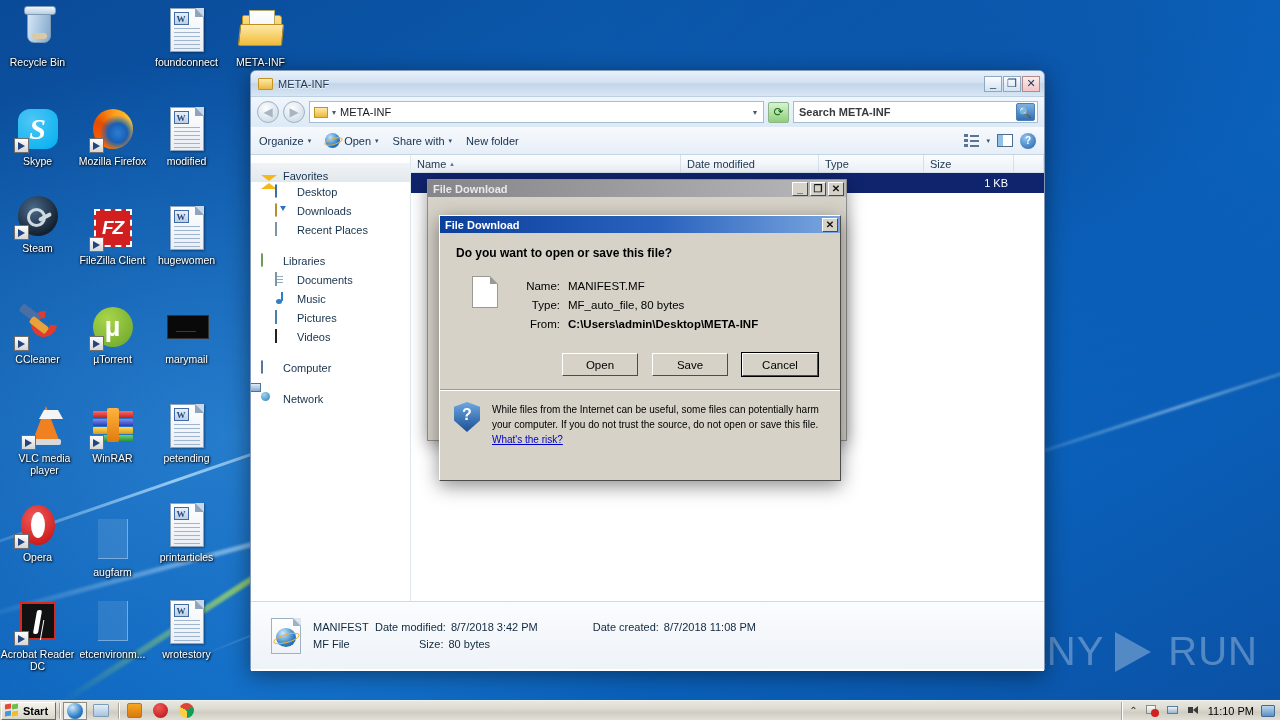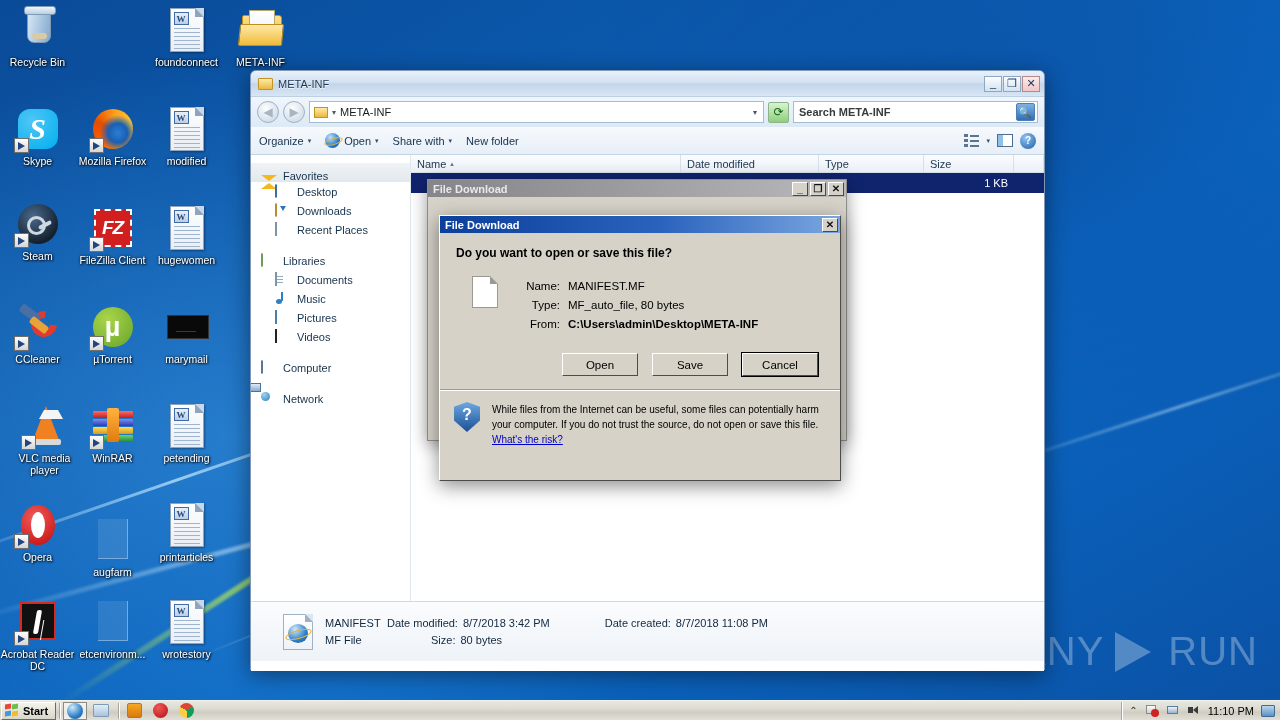--- a/index.html
+++ b/index.html
@@ -250,22 +250,22 @@
     color:#1c3550; font-size:11px; }
   .c-name{ width:270px; } .c-date{ width:138px; } .c-type{ width:105px; }
   .c-size{ width:90px; } .c-rest{ flex:1; }
   .sortarrow{ margin-left:4px; font-size:7px; color:#4e7ca8; }
   .filerow{ display:flex; height:20px; align-items:center; }
   .filerow.sel{ background:#10246e; color:#fff; }
   .fcell{ padding:0 6px; font-size:11px; overflow:hidden; white-space:nowrap; }
   .fc-name{ width:270px; } .fc-date{ width:138px; } .fc-type{ width:105px; }
   .fc-size{ width:90px; text-align:right; }
 
-  .detailspane{ height:60px; border-top:1px solid #cfdae5;
-    background:linear-gradient(#fbfcfe,#eef3f8); display:flex; align-items:center; padding:0 32px; gap:12px; }
+  .detailspane{ height:68px; border-top:1px solid #cfdae5;
+    background:linear-gradient(#fbfcfe,#eef3f8); display:flex; align-items:center; padding:0 20px; gap:12px; }
   .dp-icon{ width:30px; height:36px; background:linear-gradient(#ffffff,#eef2f7);
     border:1px solid #9fb2c5; position:relative; flex:0 0 30px; }
   .dp-icon:before{ content:""; position:absolute; right:-1px; top:-1px; border-width:0 8px 8px 0;
     border-style:solid; border-color:#9fb2c5 #dce6f0; }
   .dp-ie{ position:absolute; left:4px; top:9px; width:20px; height:19px; border-radius:50%;
     background:radial-gradient(circle at 35% 28%,#cfe9fb,#2f7fc8 60%,#14518e); }
   .dp-ie:after{ content:""; position:absolute; left:-3px; top:6px; width:25px; height:7px;
     border:1.5px solid #e5b23c; border-radius:50%; transform:rotate(-16deg); }
   .dp-txt{ font-size:11px; color:#11283f; line-height:17px; }
   .dp-line{ display:flex; gap:0; }
@@ -432,21 +432,21 @@
             <div class="ln r2"></div>
             <div class="ln r3"></div>
             <div class="ln r4"></div>
             <div class="ln r5"></div>
             <div class="ln r6"></div>
           </div>
       </div>
       <div class="lbl">modified</div>
     </div>
 
-    <div class="dicon" style="left:0px;top:200px">
+    <div class="dicon" style="left:0px;top:192px">
       <div class="gfx">
           <div class="steam"></div>
           <div class="shortcut"></div>
         </div>
       <div class="lbl">Steam</div>
     </div>
     <div class="dicon" style="left:75px;top:204px">
       <div class="gfx">
           <div class="fz"></div>
           <div class="shortcut"></div>

